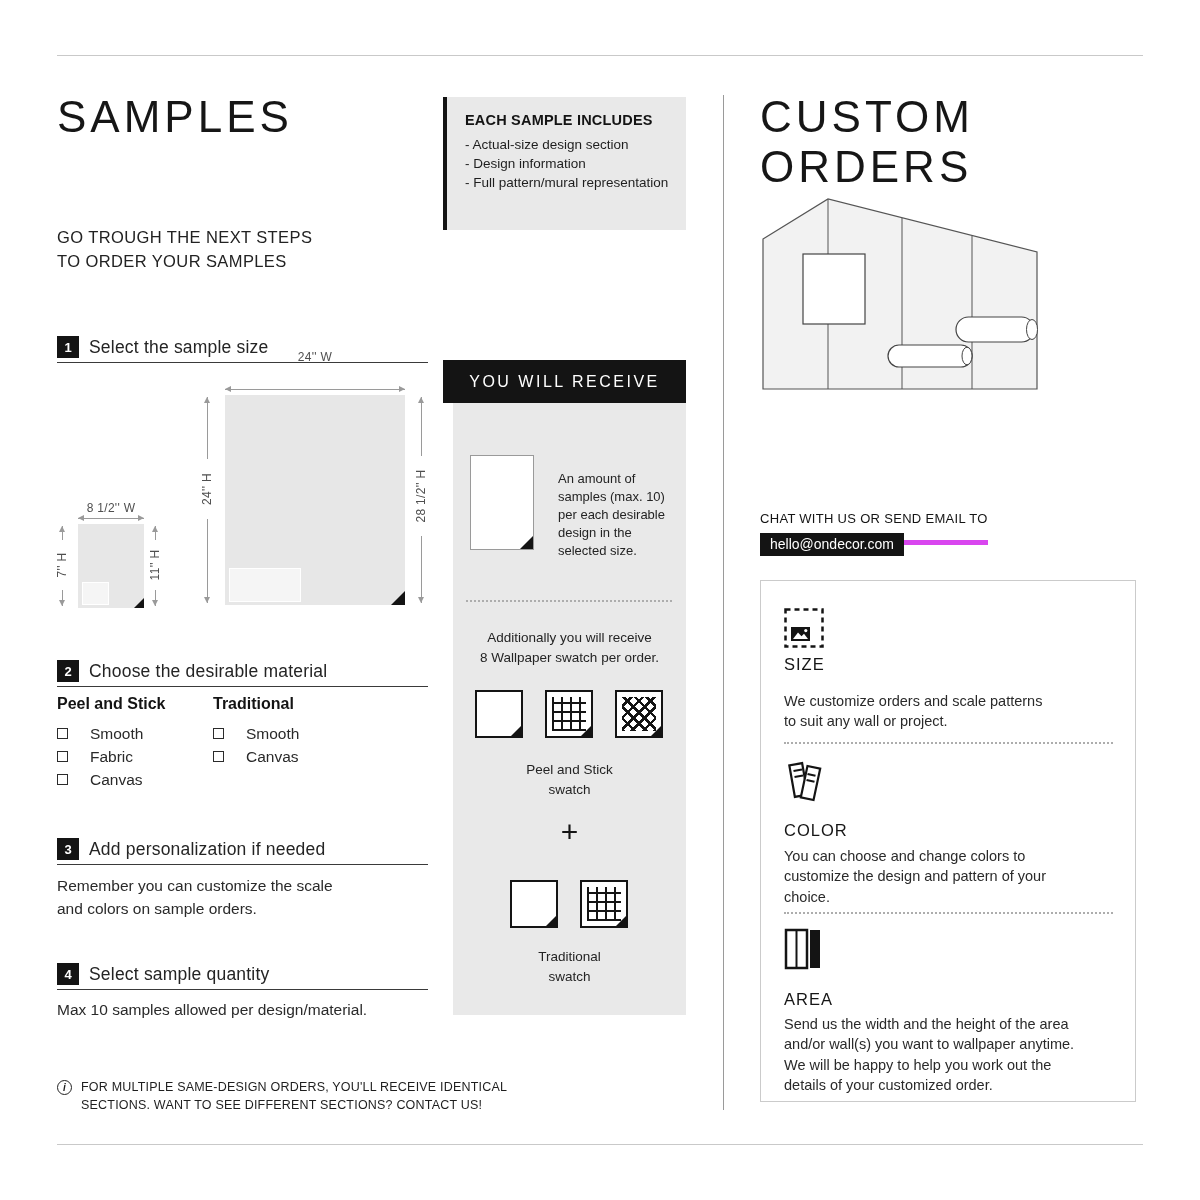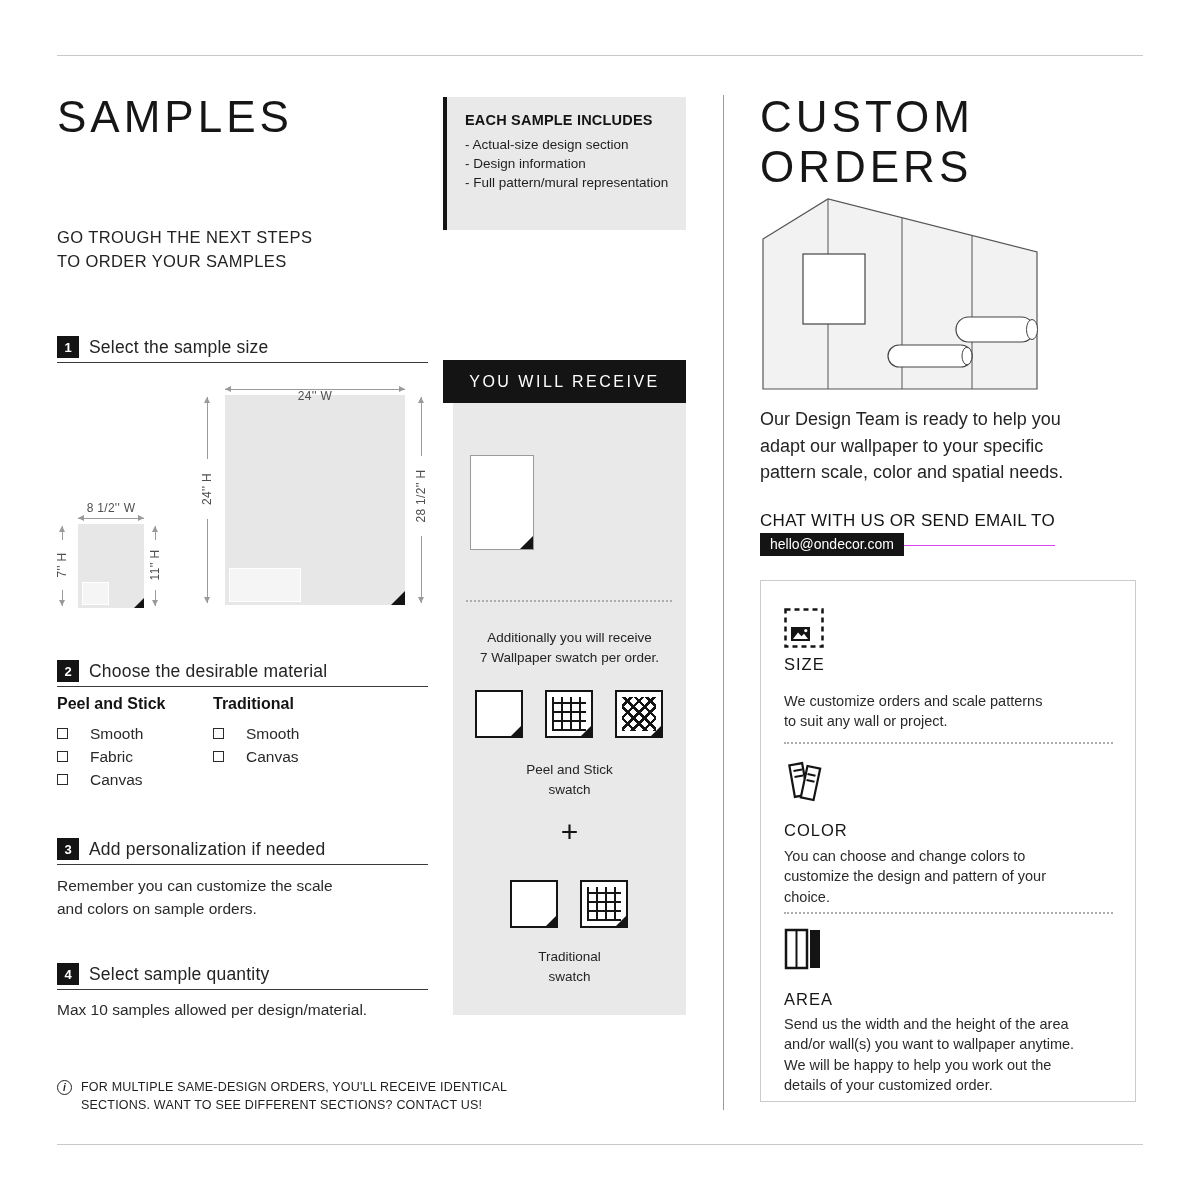--- a/index.html
+++ b/index.html
@@ -65,21 +65,21 @@
   .pat.grid { background-image:repeating-linear-gradient(0deg,#141414 0 2px,transparent 2px 9px),repeating-linear-gradient(90deg,#141414 0 2px,transparent 2px 9px); }
   .pat.cross { background-image:repeating-linear-gradient(45deg,#141414 0 2.5px,transparent 2.5px 8px),repeating-linear-gradient(-45deg,#141414 0 2.5px,transparent 2.5px 8px); }
   .swatch-label { position:absolute; left:453px; width:233px; text-align:center; font-size:13.5px; line-height:1.5; color:#242424; }
   .plus { position:absolute; left:453px; top:815px; width:233px; text-align:center; font-size:30px; font-weight:300; color:#141414; }
 
   
   .v-divider { position:absolute; left:723px; top:95px; width:1px; height:1015px; background:#9a9a9a; }
 
   
   .custom-body { position:absolute; left:760px; top:406px; width:380px; font-size:18px; line-height:1.48; color:#242424; }
-  .contact-label { position:absolute; left:760px; top:511px; font-size:17px; letter-spacing:.3px; color:#141414; border-bottom:1px solid #d946ef; padding-bottom:14px; }
+  .contact-label { position:absolute; left:760px; top:511px; font-size:13px; letter-spacing:.3px; color:#141414; border-bottom:5px solid #d946ef; padding-bottom:14px; }
   .email-box { position:absolute; left:760px; top:533px; background:#141414; color:#fff; font-size:14px; padding:3px 10px 4px 10px; cursor:pointer; }
   .features-box { position:absolute; left:760px; top:580px; width:376px; height:522px; border:1px solid #cbcbcb; }
   .feature-icon { position:absolute; left:784px; }
   .feature-name { position:absolute; left:784px; font-size:16.5px; letter-spacing:1px; color:#161616; font-weight:500; }
   .feature-desc { position:absolute; left:784px; width:340px; font-size:14.5px; line-height:1.4; color:#2a2a2a; }
   .house { position:absolute; left:760px; top:196px; }
 </style>
 </head>
 <body>
 
@@ -103,21 +103,21 @@
     <span class="step-num">1</span>
     <span class="step-label">Select the sample size</span>
   </div>
   <div class="step-underline" style="top:362px;"></div>
 
   <div class="sample-rect" style="left:225px; top:395px; width:180px; height:210px;">
     <div class="inner-rect" style="width:72px; height:34px;"></div>
     <div class="fold f14"></div>
   </div>
   <div class="dimh" style="left:225px; top:389px; width:180px;"></div>
-  <div class="dim-label" style="left:255px; top:389px; width:120px;">24'' W</div>
+  <div class="dim-label" style="left:255px; top:350px; width:120px;">24'' W</div>
   <div class="dimv" style="left:207px; top:397px; height:206px;"></div>
   <div class="dim-label vlabel" style="left:177px; top:482px; width:60px;">24'' H</div>
   <div class="dimv" style="left:421px; top:397px; height:206px;"></div>
   <div class="dim-label vlabel" style="left:381px; top:489px; width:80px;">28 1/2'' H</div>
 
   <div class="sample-rect" style="left:78px; top:524px; width:66px; height:84px;">
     <div class="inner-rect" style="width:27px; height:23px;"></div>
     <div class="fold f10"></div>
   </div>
   <div class="dimh" style="left:78px; top:518px; width:66px;"></div>
@@ -180,25 +180,26 @@
     <span class="info-circle">i</span>
     <span class="footnote-text">FOR MULTIPLE SAME-DESIGN ORDERS, YOU'LL RECEIVE IDENTICAL SECTIONS. WANT TO SEE DIFFERENT SECTIONS? CONTACT US!</span>
   </div>
 
   <div class="receive-bar">YOU WILL RECEIVE</div>
   <div class="receive-panel"></div>
 
   <div class="page-icon">
     <div class="fold f13"></div>
   </div>
+  <div class="samples-text">An amount of samples (max. 10) per each desirable design in the selected size.</div>
 
   <div class="dotted" style="left:466px; top:600px; width:206px;"></div>
 
   <div class="additional-text prelines">Additionally you will receive
-7 Wallpaper swatch per order.</div>
+8 Wallpaper swatch per order.</div>
 
   <div class="swatch" style="left:475px; top:690px;">
     <div class="fold f10"></div>
   </div>
   <div class="swatch" style="left:545px; top:690px;">
     <div class="pat grid"></div>
     <div class="fold f10"></div>
   </div>
   <div class="swatch" style="left:615px; top:690px;">
     <div class="pat cross"></div>
@@ -228,23 +229,20 @@
     <line x1="68" y1="3" x2="68" y2="193" stroke="#555" stroke-width="1"></line>
     <line x1="142" y1="22" x2="142" y2="193" stroke="#555" stroke-width="1"></line>
     <line x1="212" y1="40" x2="212" y2="193" stroke="#555" stroke-width="1"></line>
     <rect x="43" y="58" width="62" height="70" fill="#fff" stroke="#444" stroke-width="1.2"></rect>
     <rect x="196" y="121" width="78" height="25" rx="12.5" fill="#fff" stroke="#444" stroke-width="1.2"></rect>
     <ellipse cx="272" cy="133.5" rx="5.5" ry="10" fill="#fff" stroke="#444" stroke-width="1"></ellipse>
     <rect x="128" y="149" width="84" height="22" rx="11" fill="#fff" stroke="#444" stroke-width="1.2"></rect>
     <ellipse cx="207" cy="160" rx="5" ry="8.8" fill="#fff" stroke="#444" stroke-width="1"></ellipse>
   </svg>
 
-  <div class="custom-body prelines">Our Design Team is ready to help you
-adapt our wallpaper to your specific
-pattern scale, color and spatial needs.</div>
 
   <div class="contact-label">CHAT WITH US OR SEND EMAIL TO</div>
   <div class="email-box">hello@ondecor.com</div>
 
   <div class="features-box"></div>
 
   <svg class="feature-icon" style="top:608px;" width="40" height="40" viewBox="0 0 40 40">
     <rect x="1.5" y="1.5" width="37" height="37" fill="none" stroke="#141414" stroke-width="2.5" stroke-dasharray="5 4"></rect>
     <rect x="7" y="19" width="19" height="14" fill="#141414"></rect>
     <path d="M9 31 L14 24.5 L17.5 28.2 L20 25.7 L24 31 Z" fill="#fff"></path>

